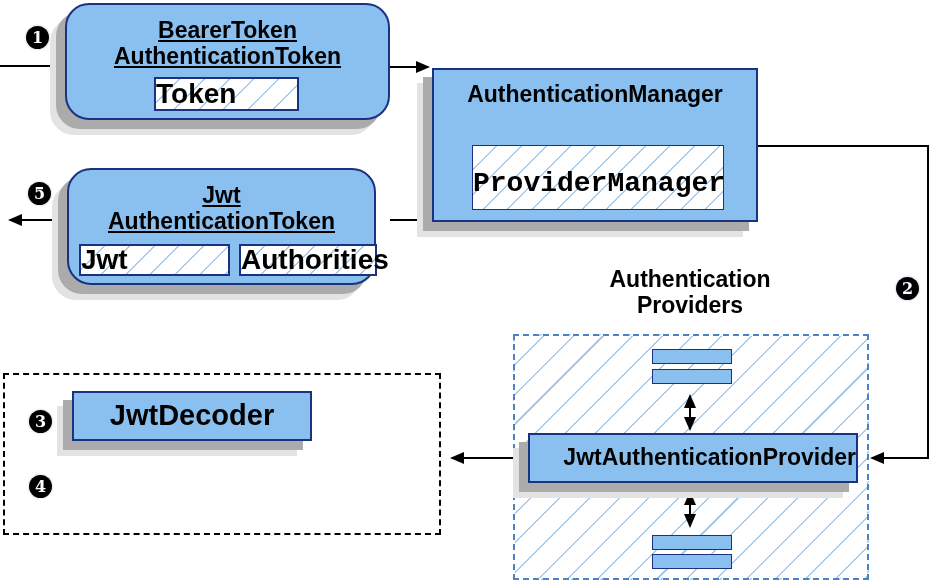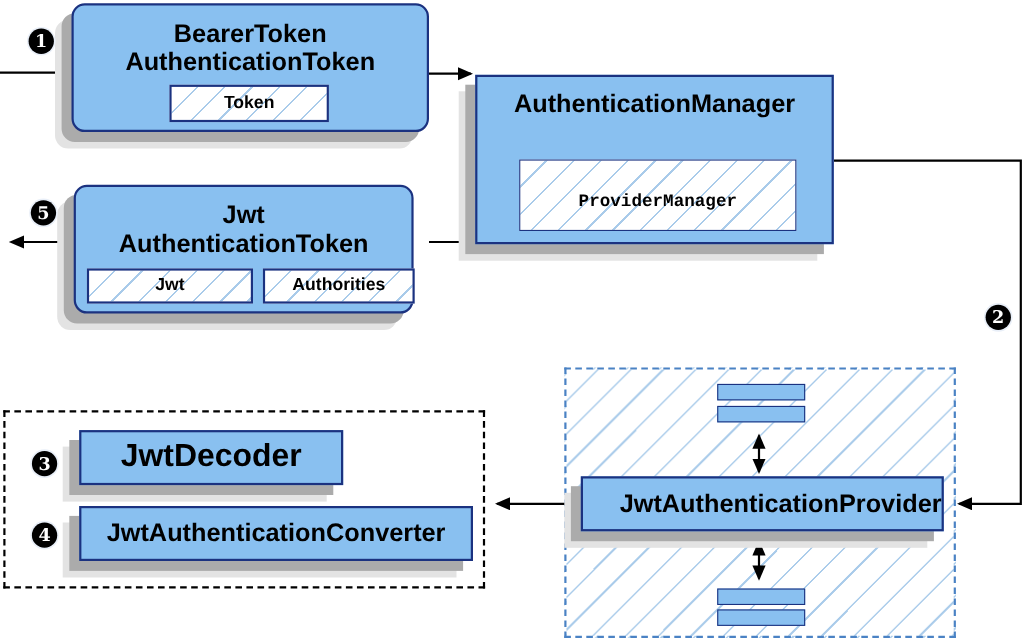--- a/index.html
+++ b/index.html
@@ -6,25 +6,25 @@
   #canvas{
     position:relative;width:932px;height:584px;background:#ffffff;overflow:hidden;
     font-family:"Liberation Sans",sans-serif;color:#000;
   }
   .node{
     position:absolute;box-sizing:border-box;background:#89c0f0;
     border:2.5px solid #1b3280;
     box-shadow:-9px 9px 0 0 #ababab,-15px 15px 0 0 #e3e3e3;
     font-weight:bold;z-index:3;
   }
-  .rounded{border-radius:12px;}
+  .rounded{border-radius:24px;text-decoration:underline;}
   .node-title{text-align:center;font-size:23px;font-weight:bold;line-height:26px;white-space:nowrap;}
   .chip{
     position:absolute;box-sizing:border-box;border:2px solid #1b3280;
-    text-align:center;font-size:16px;font-weight:bold;white-space:nowrap;
+    font-size:28px;font-weight:bold;white-space:nowrap;
     background-color:#fff;
     background-image:repeating-linear-gradient(135deg,rgba(0,0,0,0) 0px,rgba(0,0,0,0) 16px,#a9cbea 16px,#a9cbea 17.5px);
   }
   .group-blue{
     position:absolute;box-sizing:border-box;border:2px dashed #4a82c4;z-index:1;
     background-color:#fff;
     background-image:repeating-linear-gradient(135deg,rgba(0,0,0,0) 0px,rgba(0,0,0,0) 19.5px,#a9cbea 19.5px,#a9cbea 21px);
   }
   .group-black{position:absolute;box-sizing:border-box;border:2px dashed #000;background:transparent;z-index:1;}
   .bar{
@@ -86,31 +86,34 @@
 
   <div class="node rounded" style="left:67px;top:168px;width:309px;height:117px;">
     <div class="node-title" style="padding-top:12px;">
       <div>Jwt</div>
       <div>AuthenticationToken</div>
     </div>
     <div class="chip" style="left:10px;top:74px;width:151px;height:32px;line-height:28px;">Jwt</div>
     <div class="chip" style="left:170px;top:74px;width:138px;height:32px;line-height:28px;">Authorities</div>
   </div>
 
+  <div class="free-label" style="left:565px;top:266px;width:250px;">
+    <div>Authentication</div>
+    <div>Providers</div>
+  </div>
 
   <div class="bar" style="top:349px;"></div>
   <div class="bar" style="top:369px;"></div>
   <div class="bar" style="top:535px;"></div>
   <div class="bar" style="top:554px;"></div>
 
   <div class="node" style="left:528px;top:433px;width:330px;height:50px;border-width:2px;text-align:right;line-height:45px;font-size:23px;">JwtAuthenticationProvider</div>
 
   <div class="node" style="left:72px;top:391px;width:240px;height:50px;border-width:2px;text-align:center;line-height:45px;font-size:29px;">JwtDecoder</div>
 
-  <div class="node" style="left:72px;top:460px;width:358px;height:50px;border-width:2px;text-align:center;line-height:45px;font-size:23px;">JwtAuthenticationConverter</div>
 
   <div class="badge" style="left:26px;top:26px;">1</div>
   <div class="badge" style="left:896px;top:277px;">2</div>
   <div class="badge" style="left:29px;top:410px;">3</div>
   <div class="badge" style="left:29px;top:475px;">4</div>
   <div class="badge" style="left:28px;top:182px;">5</div>
 
 </div>
 
 </body></html>

